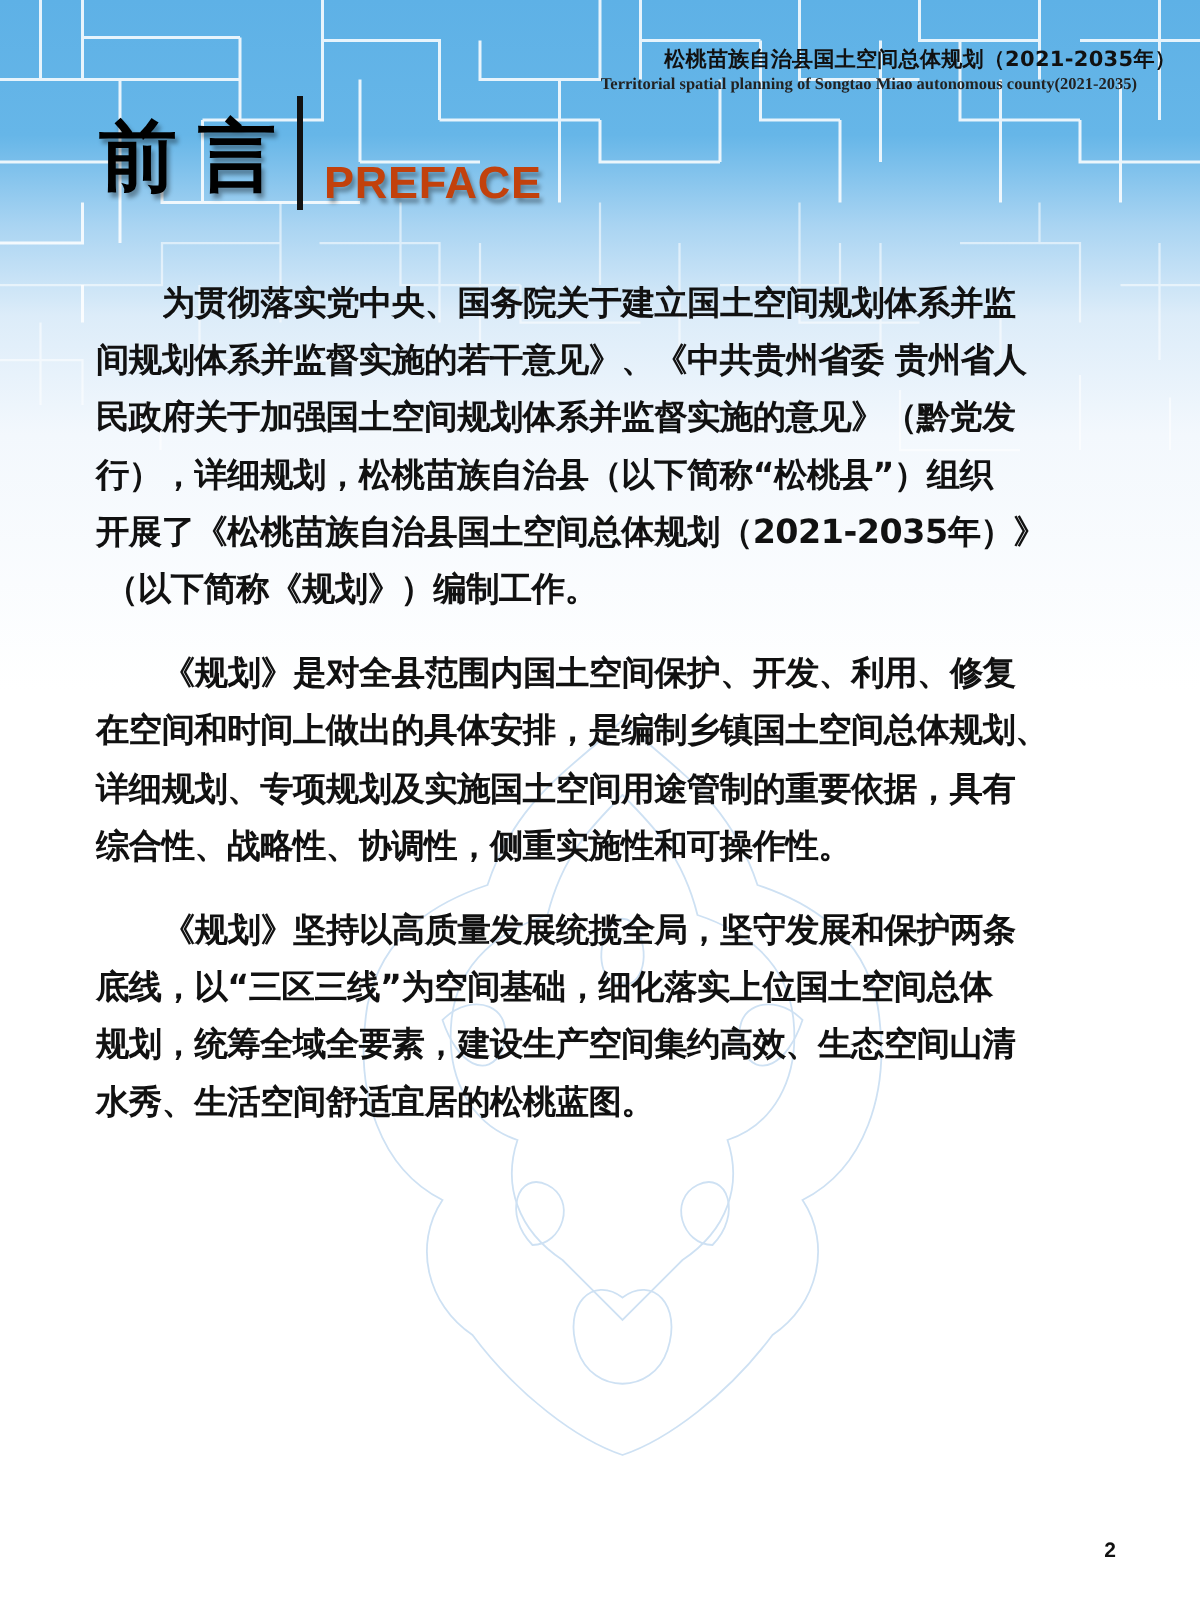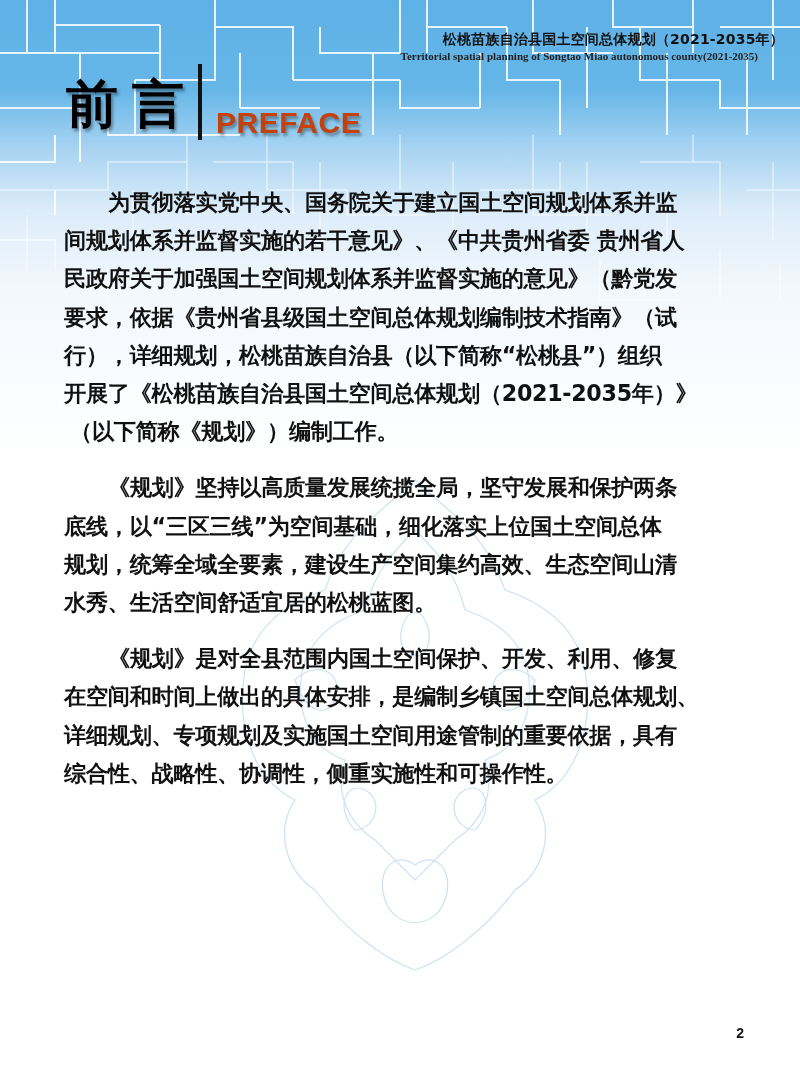--- a/index.html
+++ b/index.html
@@ -98,32 +98,31 @@
   <span class="title-zh">前言</span>
   <span class="title-divider"></span>
   <span class="title-en">PREFACE</span>
 </div>
 
 <div class="content">
   <div class="para" style="text-indent:0;">
     <span class="first">为贯彻落实党中央、国务院关于建立国土空间规划体系并监</span>
     <span>间规划体系并监督实施的若干意见》、《中共贵州省委 贵州省人</span>
     <span>民政府关于加强国土空间规划体系并监督实施的意见》（黔党发</span>
-    <span>要求，依据《贵州省县级国土空间总体规划编制技术指南》（试</span>
     <span>行），详细规划，松桃苗族自治县（以下简称“松桃县”）组织</span>
     <span>开展了《松桃苗族自治县国土空间总体规划（2021-2035年）》</span>
     <span class="indent-half">（以下简称《规划》）编制工作。</span>
+  </div>
+  <div class="para" style="text-indent:0;">
+    <span class="first">《规划》是对全县范围内国土空间保护、开发、利用、修复</span>
+    <span>在空间和时间上做出的具体安排，是编制乡镇国土空间总体规划、</span>
+    <span>详细规划、专项规划及实施国土空间用途管制的重要依据，具有</span>
+    <span>综合性、战略性、协调性，侧重实施性和可操作性。</span>
   </div>
   <div class="para" style="text-indent:0;">
     <span class="first">《规划》坚持以高质量发展统揽全局，坚守发展和保护两条</span>
     <span>底线，以“三区三线”为空间基础，细化落实上位国土空间总体</span>
     <span>规划，统筹全域全要素，建设生产空间集约高效、生态空间山清</span>
     <span>水秀、生活空间舒适宜居的松桃蓝图。</span>
   </div>
-  <div class="para" style="text-indent:0;">
-    <span class="first">《规划》是对全县范围内国土空间保护、开发、利用、修复</span>
-    <span>在空间和时间上做出的具体安排，是编制乡镇国土空间总体规划、</span>
-    <span>详细规划、专项规划及实施国土空间用途管制的重要依据，具有</span>
-    <span>综合性、战略性、协调性，侧重实施性和可操作性。</span>
-  </div>
 </div>
 
 <div class="page-num">2</div>
 
 </body></html>

